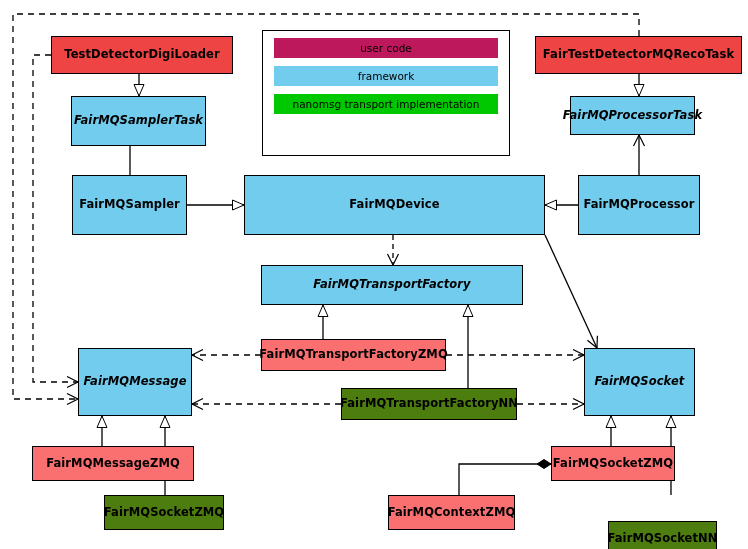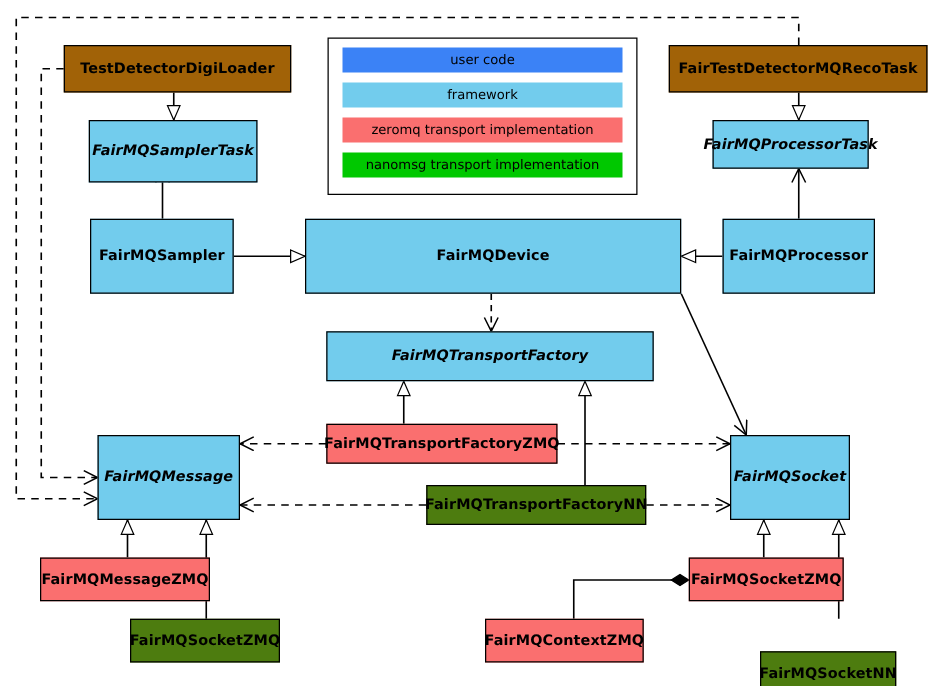--- a/index.html
+++ b/index.html
@@ -35,21 +35,21 @@
     font-size: 11.5px;
     font-weight: bold;
     color: #000000;
     line-height: 1.15;
     letter-spacing: 0.1px;
     z-index: 3;
   }
   .node.abstract {
     font-style: italic;
   }
-  .c-user { background: #a16207; }
+  .c-user { background: #ef4444; }
   .c-framework { background: #72CCED; }
   .c-zmq { background: #FA6F6F; }
   .c-nn { background: #4d7c0f; }
 
   #legend {
     position: absolute;
     left: 262px;
     top: 30px;
     width: 248px;
     height: 126px;
@@ -163,48 +163,45 @@
       </div>
       <div class="node c-zmq" style="left: 261px; top: 339px; width: 185px; height: 32px;">
         <span>FairMQTransportFactoryZMQ</span>
       </div>
       <div class="node c-nn" style="left: 341px; top: 388px; width: 176px; height: 32px;">
         <span>FairMQTransportFactoryNN</span>
       </div>
       <div class="node c-framework abstract" style="left: 78px; top: 348px; width: 114px; height: 68px;">
         <span>FairMQMessage</span>
       </div>
-      <div class="node c-framework abstract" style="left: 584px; top: 348px; width: 96px; height: 68px;">
+      <div class="node c-framework abstract" style="left: 584px; top: 348px; width: 111px; height: 68px;">
         <span>FairMQSocket</span>
       </div>
-      <div class="node c-zmq" style="left: 32px; top: 446px; width: 136px; height: 35px;">
+      <div class="node c-zmq" style="left: 32px; top: 446px; width: 162px; height: 35px;">
         <span>FairMQMessageZMQ</span>
       </div>
       <div class="node c-nn" style="left: 104px; top: 495px; width: 120px; height: 35px;">
         <span>FairMQSocketZMQ</span>
       </div>
       <div class="node c-zmq" style="left: 551px; top: 446px; width: 124px; height: 35px;">
         <span>FairMQSocketZMQ</span>
       </div>
       <div class="node c-nn" style="left: 608px; top: 495px; width: 109px; height: 35px; margin-top: 26px;">
         <span>FairMQSocketNN</span>
       </div>
       <div class="node c-zmq" style="left: 388px; top: 495px; width: 127px; height: 35px;">
         <span>FairMQContextZMQ</span>
       </div>
     </div>
 
   <div id="legend">
-      <div class="legend-row" style="background: #3b82f6;">
+      <div class="legend-row" style="background: #be185d;">
         <span>user code</span>
       </div>
       <div class="legend-row" style="background: rgb(114, 204, 237);">
         <span>framework</span>
       </div>
-      <div class="legend-row" style="background: rgb(250, 111, 111);">
-        <span>zeromq transport implementation</span>
-      </div>
       <div class="legend-row" style="background: rgb(0, 200, 0);">
         <span>nanomsg transport implementation</span>
       </div>
     </div>
 
 </div>
 
 </body></html>

